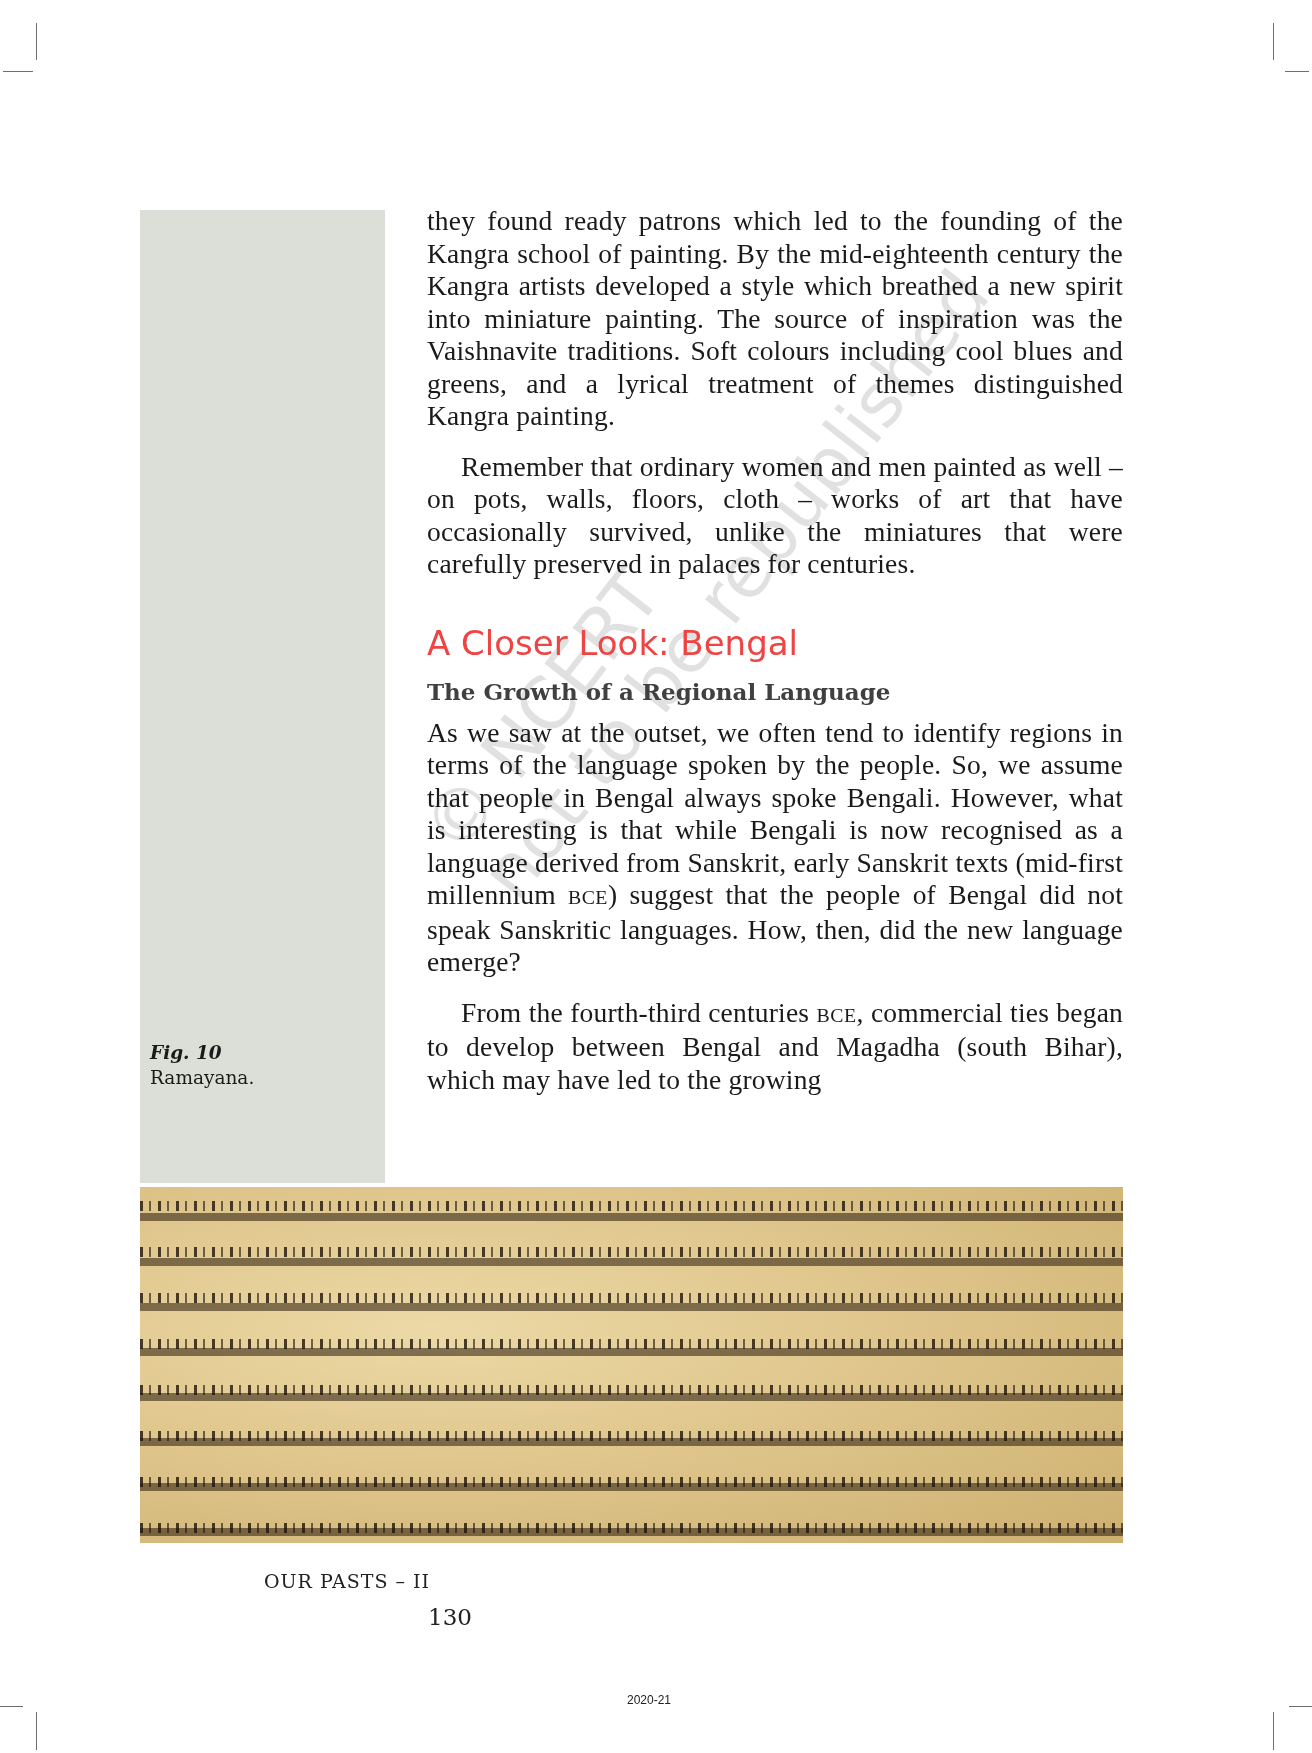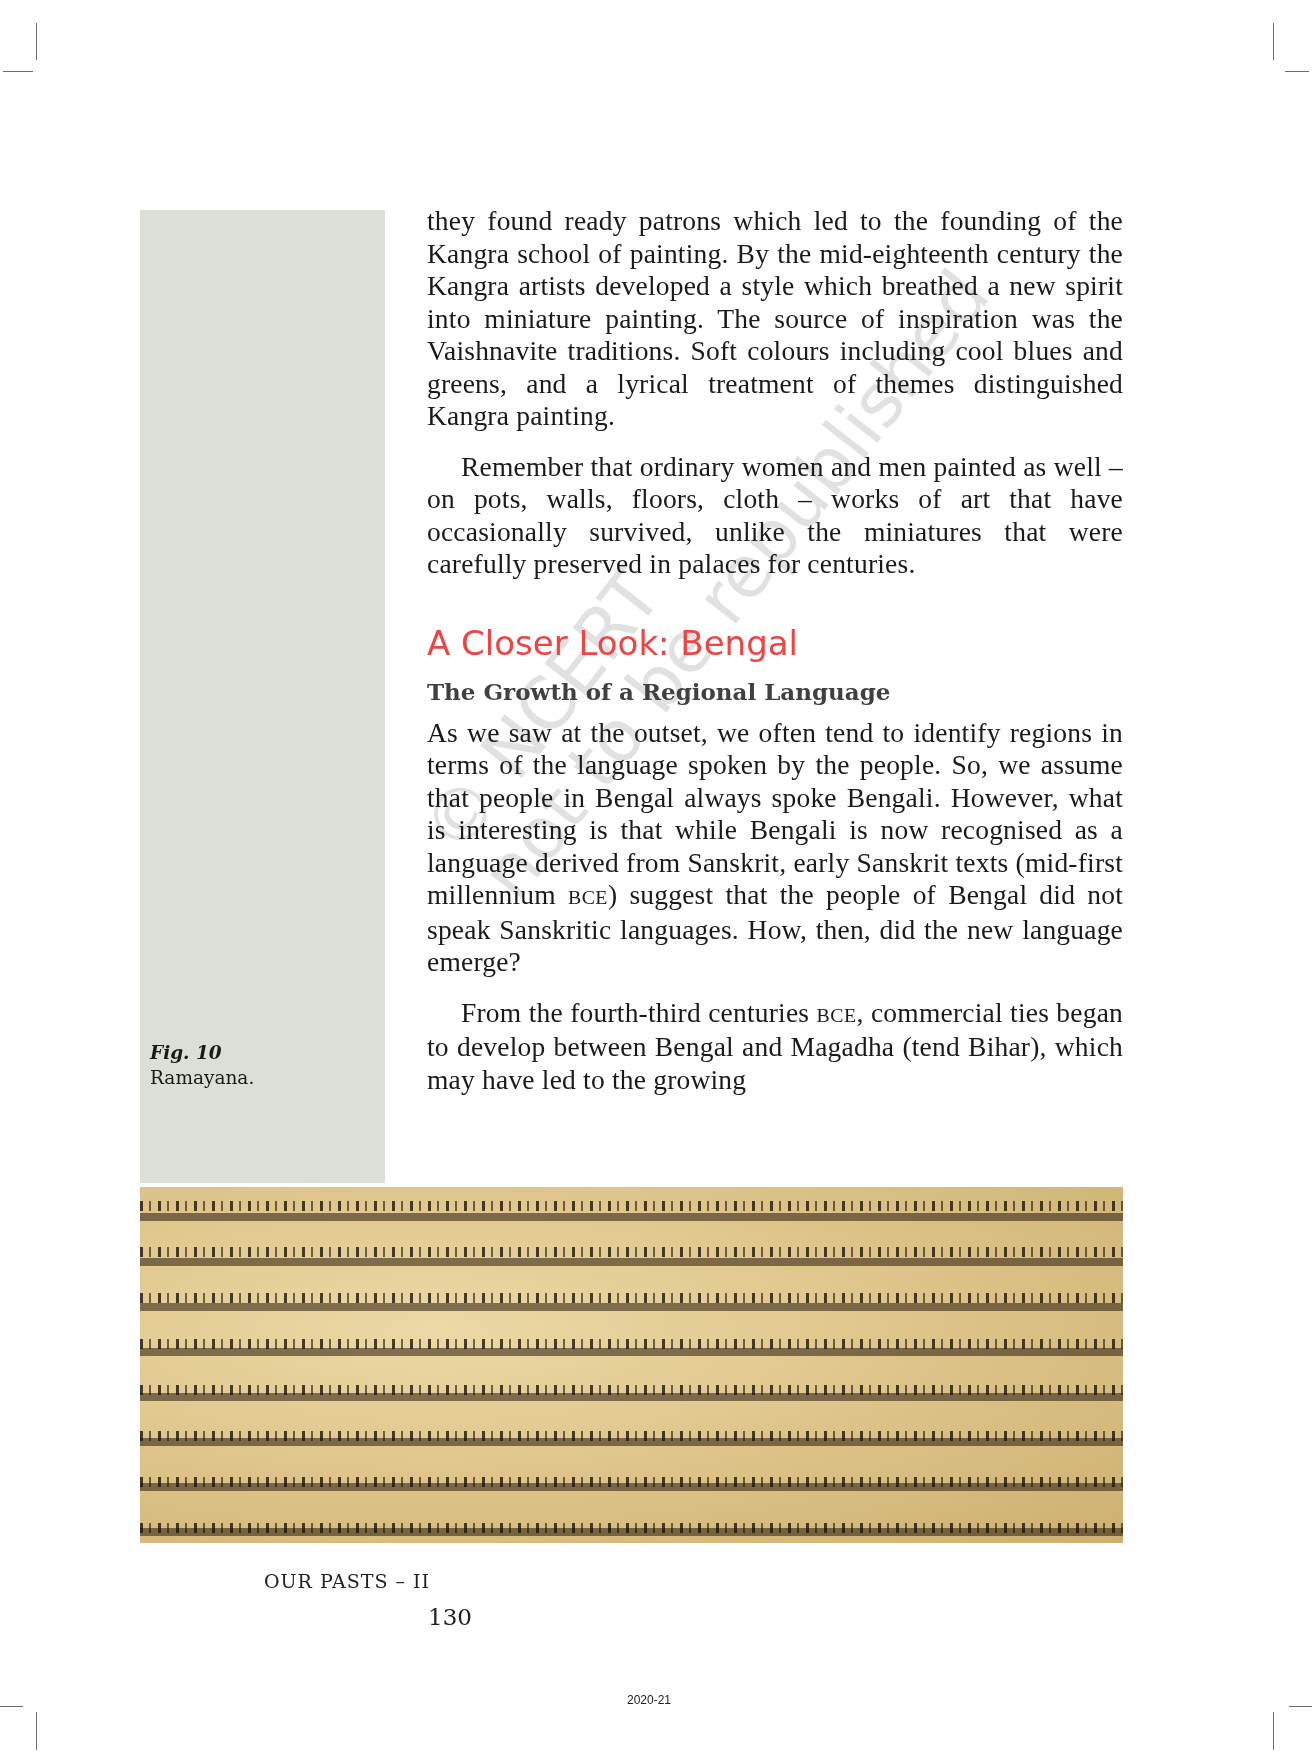--- a/index.html
+++ b/index.html
@@ -91,21 +91,21 @@
 </div>
 
 <div class="col">
   <p class="para">they found ready patrons which led to the founding of the Kangra school of painting. By the mid-eighteenth century the Kangra artists developed a style which breathed a new spirit into miniature painting. The source of inspiration was the Vaishnavite traditions. Soft colours including cool blues and greens, and a lyrical treatment of themes distinguished Kangra painting.</p>
   <div class="gap"></div>
   <p class="para indent">Remember that ordinary women and men painted as well – on pots, walls, floors, cloth – works of art that have occasionally survived, unlike the miniatures that were carefully preserved in palaces for centuries.</p>
   <div class="h1">A Closer Look:  Bengal</div>
   <div class="h2">The Growth of a Regional Language</div>
   <p class="para"><span>As we saw at the outset, we often tend to identify regions in terms of the language spoken by the people. So, we assume that people in Bengal always spoke Bengali. However, what is interesting is that while Bengali is now recognised as a language derived from Sanskrit, early Sanskrit texts (mid-first millennium </span><span class="sc">BCE</span><span>) suggest that the people of Bengal did not speak Sanskritic languages. How, then, did the new language emerge?</span></p>
   <div class="gap"></div>
-  <p class="para indent"><span>From the fourth-third centuries </span><span class="sc">BCE</span><span>, commercial ties began to develop between Bengal and Magadha (tend Bihar), which may have led to the growing</span></p>
+  <p class="para indent"><span>From the fourth-third centuries </span><span class="sc">BCE</span><span>, commercial ties began to develop between Bengal and Magadha (south Bihar), which may have led to the growing</span></p>
 </div>
 
 <div class="manuscript" title="Palm-leaf manuscript of the earliest Bengali Ramayana">
   <div class="scribble" style="top:14px;"></div>
   <div class="scribble" style="top:60px;"></div>
   <div class="scribble" style="top:106px;"></div>
   <div class="scribble" style="top:152px;"></div>
   <div class="scribble" style="top:198px;"></div>
   <div class="scribble" style="top:244px;"></div>
   <div class="scribble" style="top:290px;"></div>

